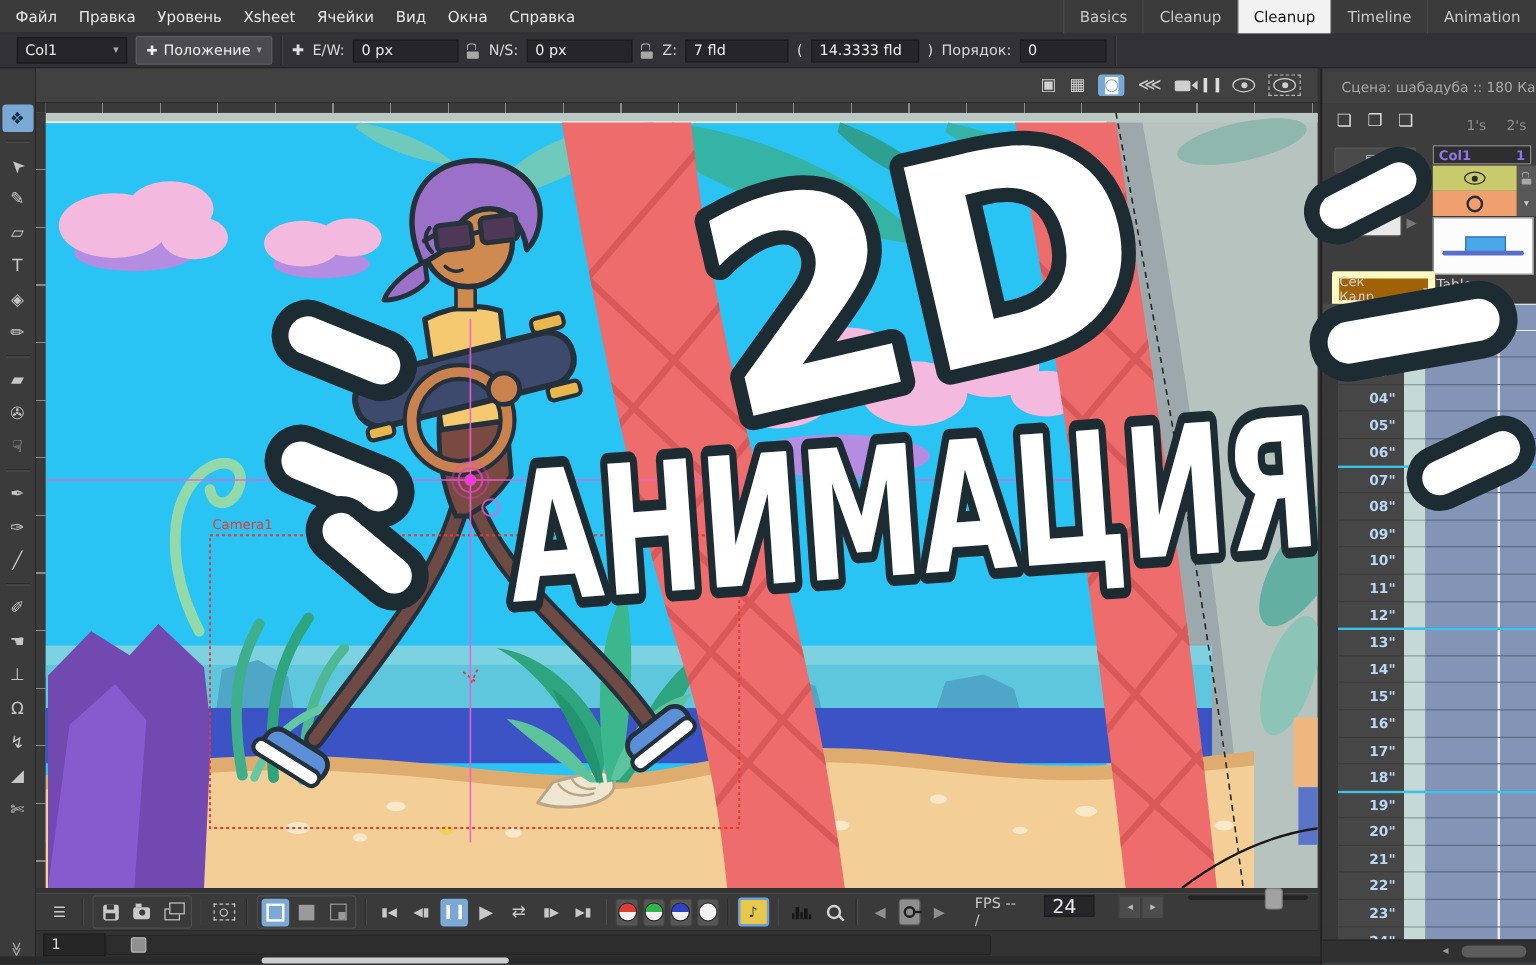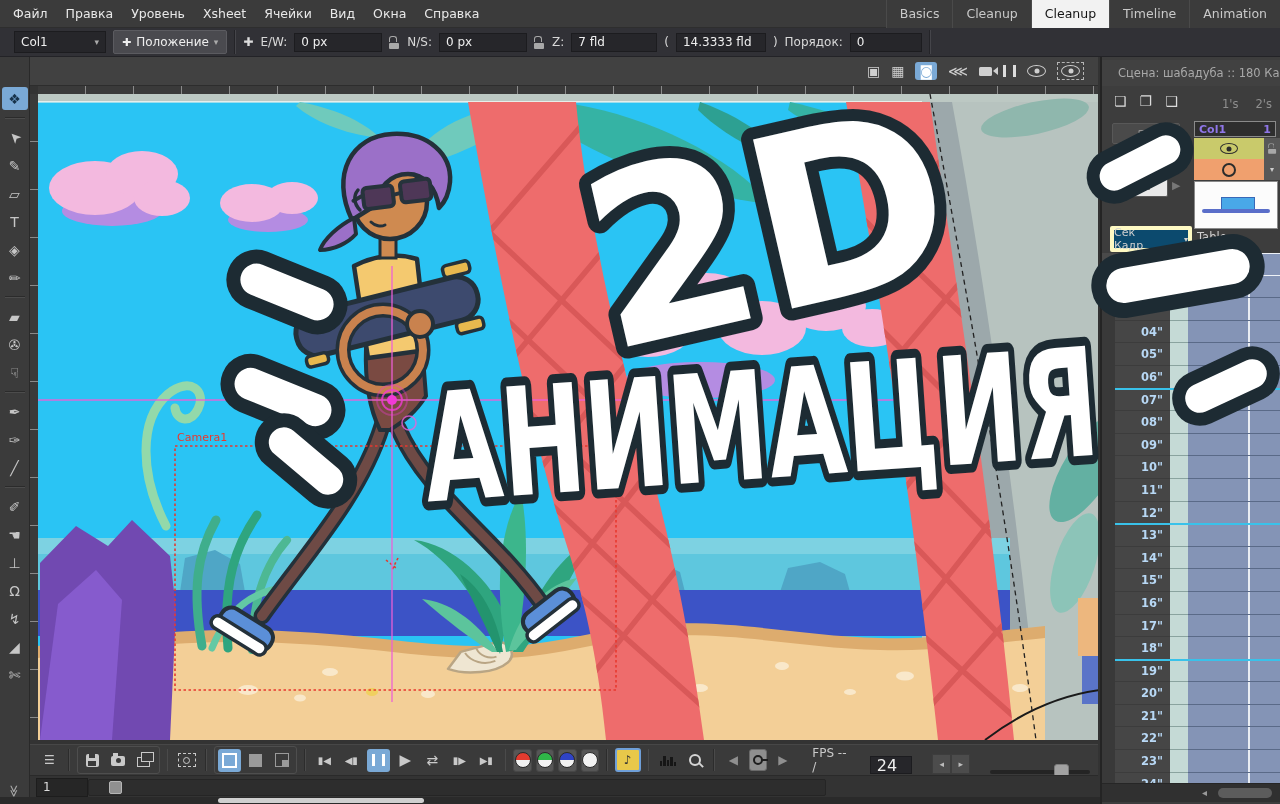--- a/index.html
+++ b/index.html
@@ -99,21 +99,21 @@
   .hist{display:flex;align-items:flex-end;gap:1px;height:12px;}
   .hist i{display:block;width:2.5px;background:#161616;}
   .mag{width:8px;height:8px;border:2px solid #d5d5d5;border-radius:50%;position:relative;display:inline-block;}
   .mag:after{content:"";position:absolute;width:6px;height:2px;background:#d5d5d5;transform:rotate(45deg);
              right:-5px;bottom:-2px;}
   .keybtn{width:24px;height:20px;background:#8f8f8f;border:1px solid #6a6a6a;border-radius:3px;
           display:flex;align-items:center;justify-content:center;}
   .keyicon{width:6px;height:6px;border:2px solid #1e1e1e;border-radius:50%;position:relative;}
   .keyicon:after{content:"";position:absolute;left:6px;top:1.5px;width:7px;height:2.5px;background:#1e1e1e;}
   .graybt{color:#8f8f8f;}
-  #fpswrap{display:flex;align-items:flex-end;gap:20px;margin-left:14px;}
+  #fpswrap{display:flex;align-items:flex-start;gap:20px;margin-left:14px;}
   .slider{width:112px;height:4px;background:#242424;border-radius:2px;position:relative;}
   .sthumb{position:absolute;left:64%;top:-6px;width:13px;height:16px;background:#a2a2a2;border:1px solid #7c7c7c;border-radius:3px;}
   .spinbtn{width:17px;height:18px;background:#4c4c4c;border:1px solid #3d3d3d;color:#bcbcbc;font-size:9px;
            display:flex;align-items:center;justify-content:center;}
 
   
   #framebar{left:30px;top:775px;width:1068px;height:22px;background:#333;border-top:1px solid #2a2a2a;}
   #framefield{position:absolute;left:6px;top:2px;width:44px;height:17px;background:#262626;border:1px solid #1d1d1d;
               color:#ddd;font-size:12px;padding-left:6px;line-height:17px;}
   .ftrack{position:absolute;left:58px;top:3px;width:736px;height:15px;background:#2d2d2d;border:1px solid #252525;border-radius:2px;}
@@ -145,21 +145,21 @@
             display:flex;align-items:center;justify-content:center;}
   #lockcell .lockicon{transform:scale(.8);}
   #cfgrow{position:absolute;left:92px;top:102px;width:70px;height:21px;background:#f0a06e;display:flex;
           align-items:center;justify-content:center;}
   .ringicon{width:10px;height:10px;border:2.5px solid #2c2c2c;border-radius:50%;}
   #cfgarr{position:absolute;left:162px;top:102px;width:16px;height:21px;background:#585858;color:#ccc;
           font-size:8px;display:flex;align-items:center;justify-content:center;}
   #thumbbox{position:absolute;left:92px;top:124px;width:82px;height:46px;background:#fcfcfc;border:1px solid #8a8a8a;}
   .thumb-line{position:absolute;left:7px;right:7px;top:27px;height:4px;background:#5a6ec9;border-radius:2px;}
   .thumb-block{position:absolute;left:26px;top:15px;width:32px;height:13px;background:#49a8e8;border:1px solid #3868b8;}
-  #secframe{position:absolute;left:8px;top:169px;width:74px;height:18px;background:#0c4a6e;border:4px solid #fef9c3;
+  #secframe{position:absolute;left:8px;top:169px;width:74px;height:18px;background:#a16207;border:6px solid #fef9c3;
             border-radius:2px;color:#cfcfcf;font-size:11px;display:flex;align-items:center;justify-content:center;gap:20px;}
   #tablelabel{position:absolute;left:95px;top:173px;color:#cfcfcf;font-size:11.5px;}
   #frame-rows{position:absolute;left:0;top:196px;width:180px;height:530px;overflow:hidden;}
   .frow{position:relative;width:180px;height:22.6px;display:flex;box-sizing:border-box;}
   .fgut{width:13px;background:#393939;display:flex;align-items:center;justify-content:center;}
   .fnum{width:55px;background:#464646;color:#b8d8f5;font-size:11.5px;font-weight:bold;text-align:right;
         padding-right:7px;line-height:22.6px;box-sizing:border-box;border-bottom:1px solid #3c3c3c;}
   .fstrip{width:18px;background:#c5dad6;border-bottom:1px solid #8aa39f;box-sizing:border-box;}
   .fcell{flex:1;background:#8494b6;border-bottom:1px solid #5a6a88;box-sizing:border-box;position:relative;
          color:#5a5a5a;font-size:10.5px;line-height:21px;padding-left:6px;}

